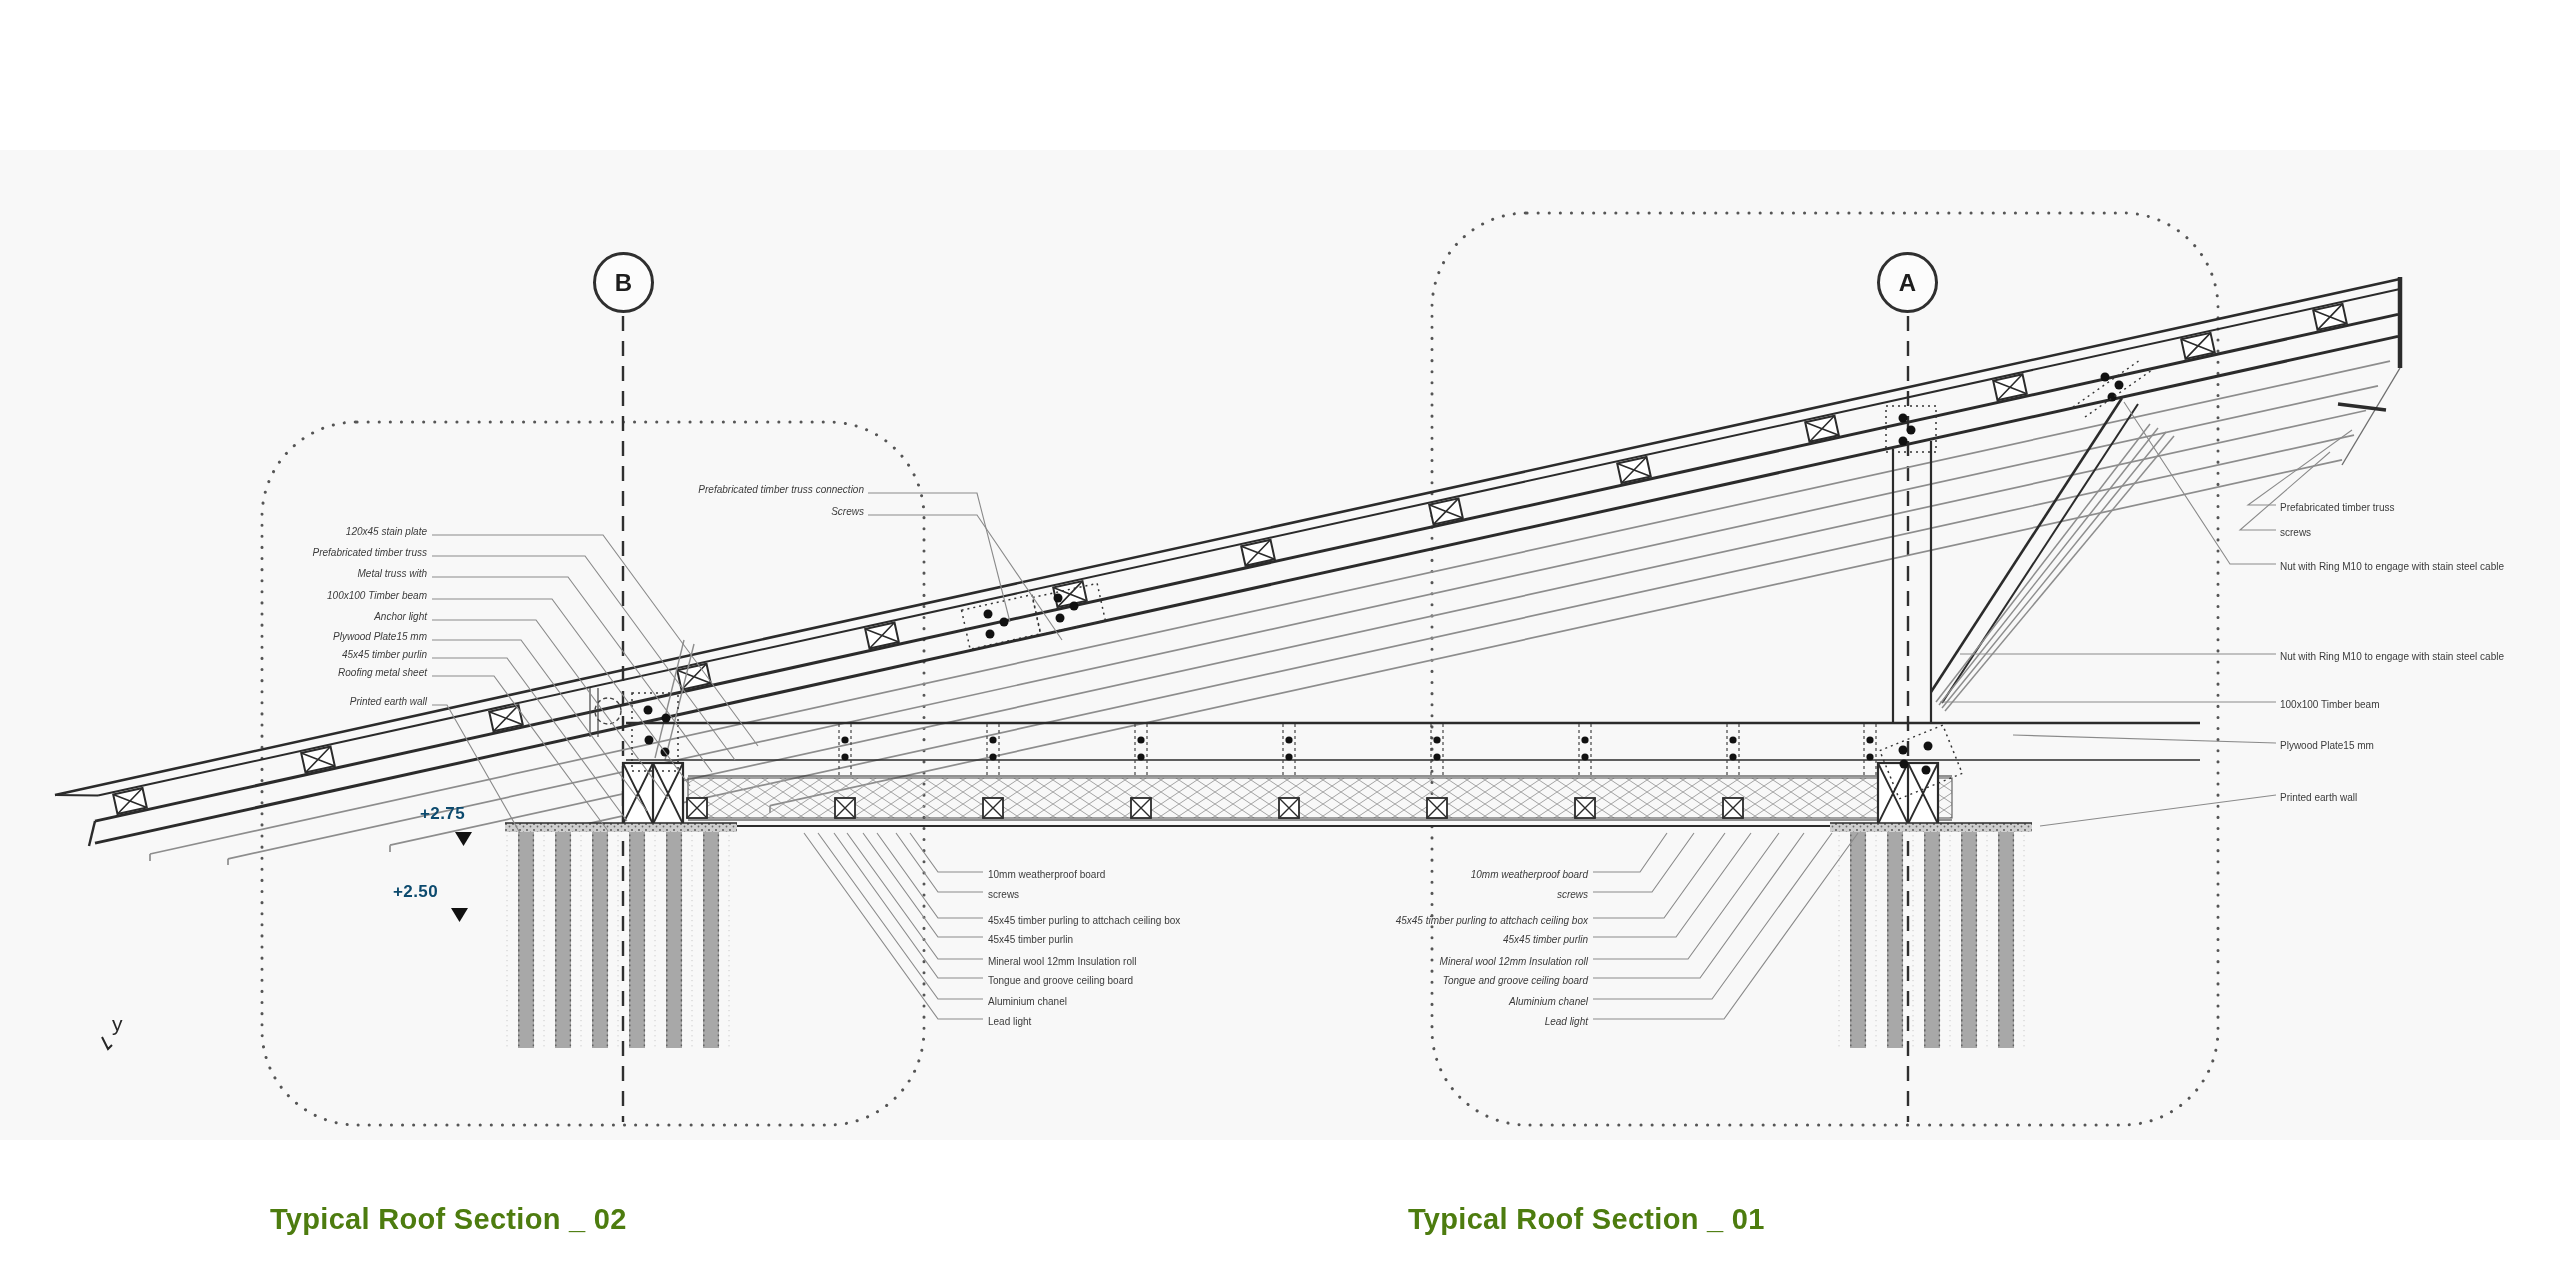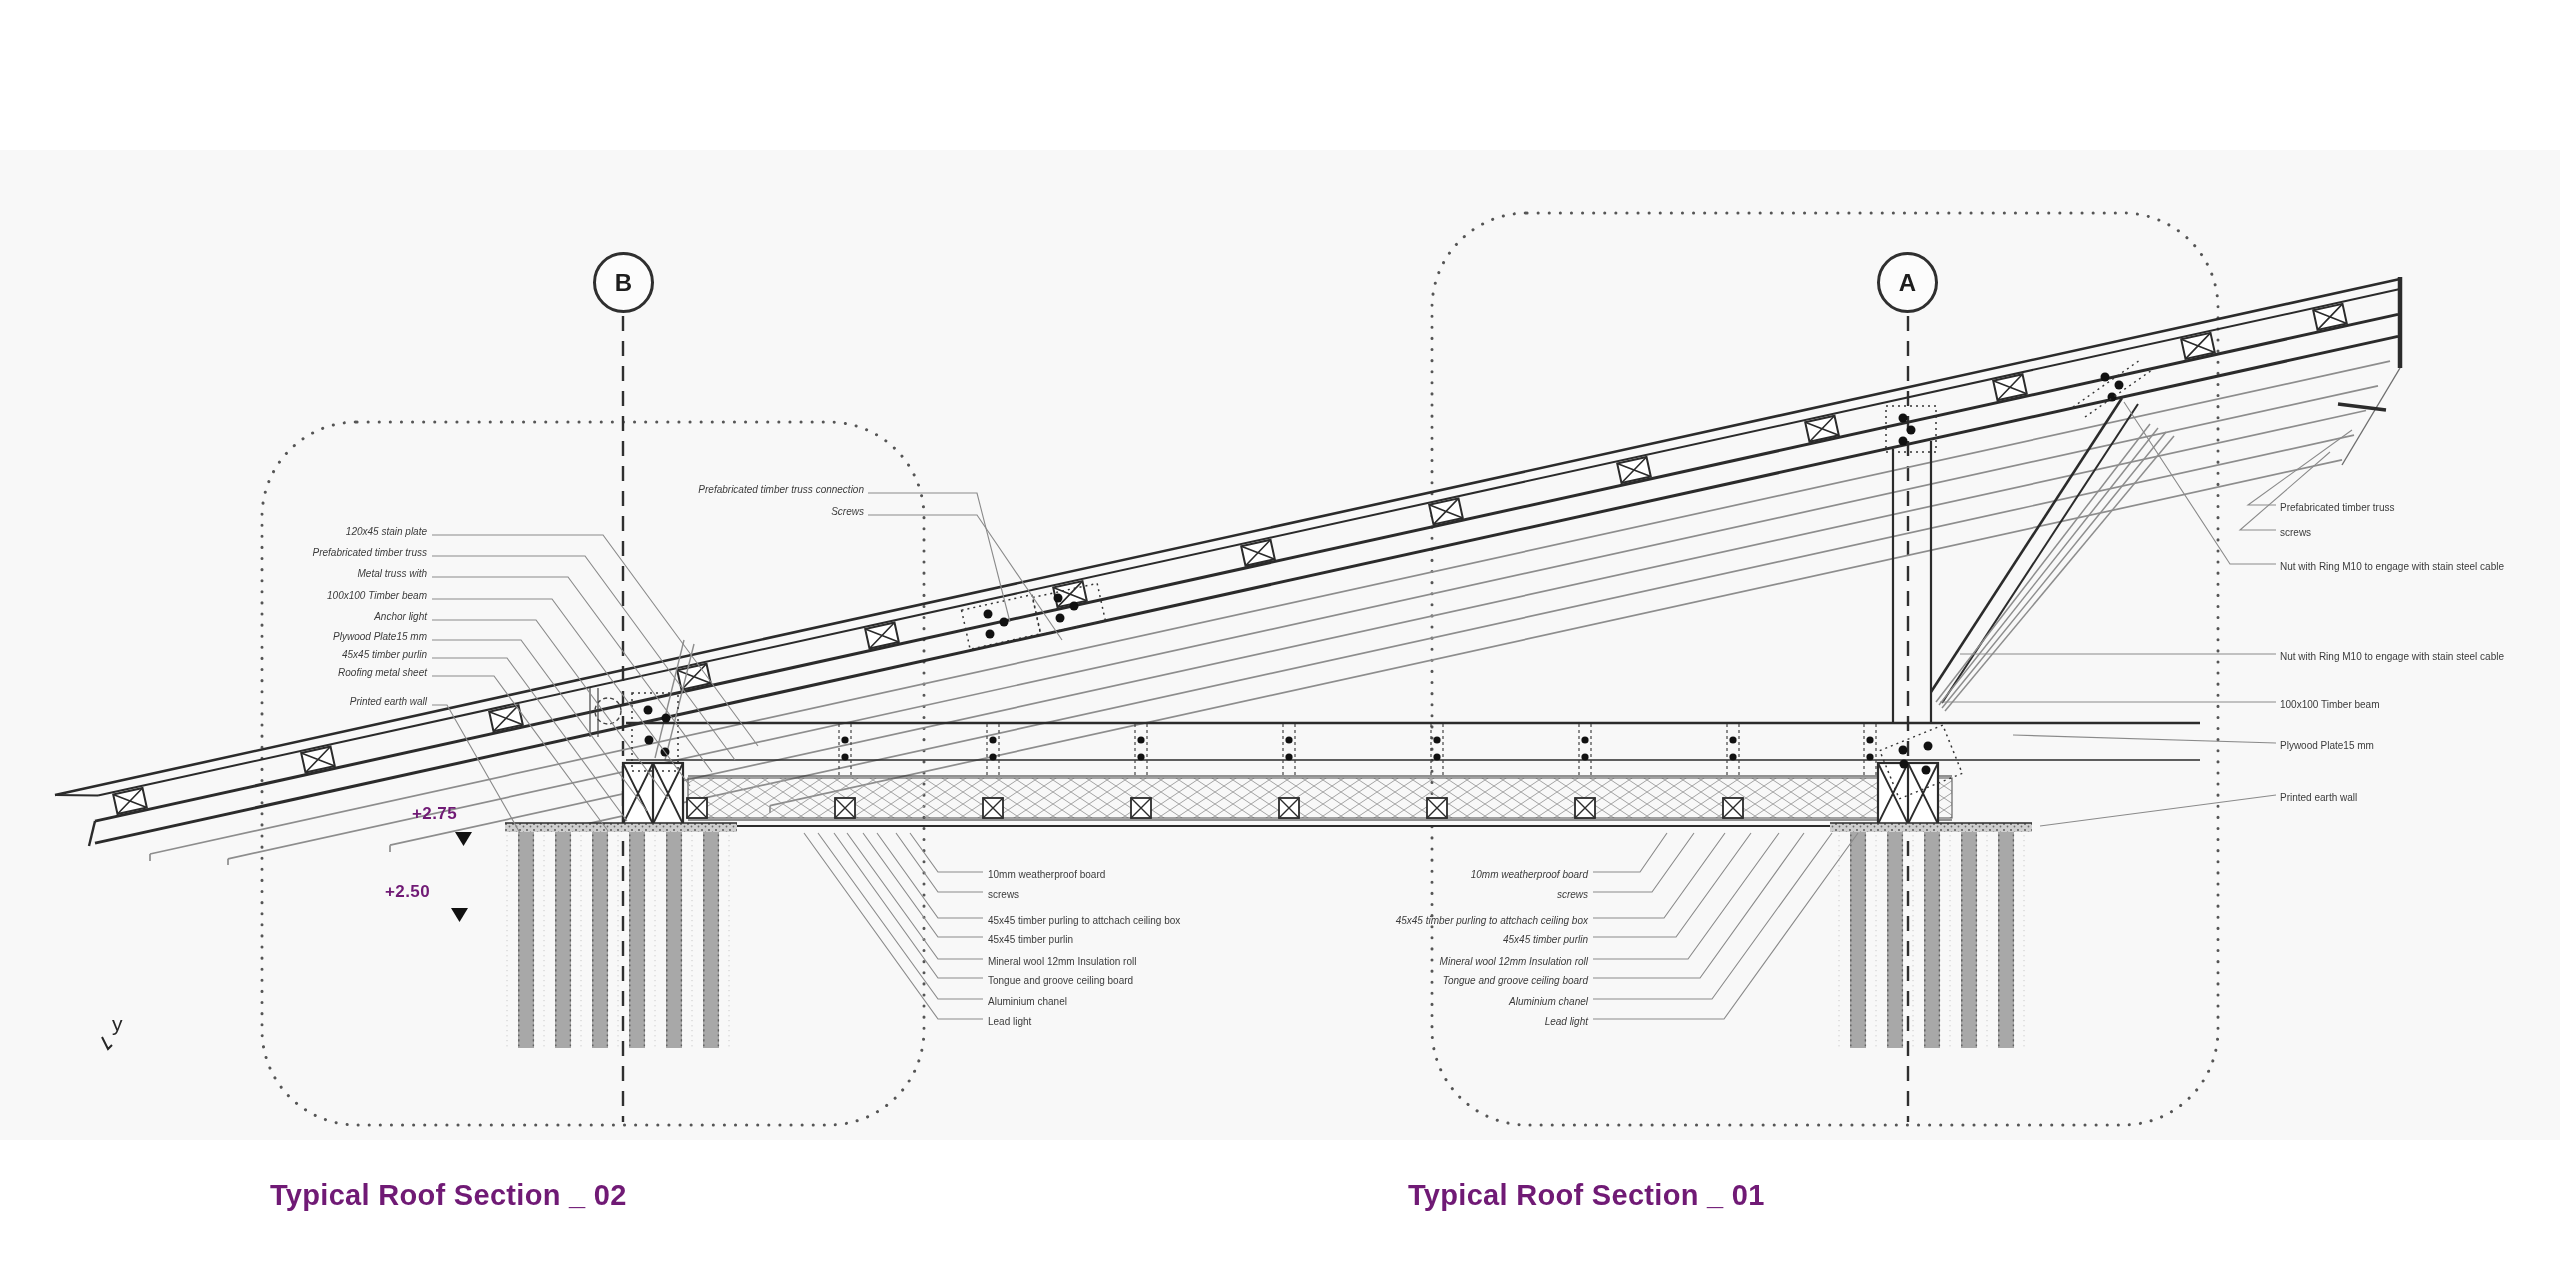--- a/index.html
+++ b/index.html
@@ -1,22 +1,22 @@
 <!DOCTYPE html>
 <html><head>
 <meta charset="utf-8">
 <style>
   html,body{margin:0;padding:0;background:#fff;}
   #stage{position:relative;width:2560px;height:1265px;background:#ffffff;overflow:hidden;
          font-family:"Liberation Sans",sans-serif;}
   #lineart{position:absolute;left:0;top:0;}
   .ann{position:absolute;font:10px/13px "Liberation Sans",sans-serif;color:#3b3b3b;white-space:nowrap;}
   .ar{text-align:right;font-style:italic;}
-  .title{position:absolute;font:600 29px/34px "Liberation Sans",sans-serif;color:#701a75;letter-spacing:.3px;}
-  .elev{position:absolute;font:700 17px/20px "Liberation Sans",sans-serif;color:#701a75;letter-spacing:.4px;}
+  .title{position:absolute;font:600 29px/34px "Liberation Sans",sans-serif;color:#4d7c0f;letter-spacing:.3px;margin-top:24px;}
+  .elev{position:absolute;font:700 17px/20px "Liberation Sans",sans-serif;color:#0c4a6e;letter-spacing:.4px;margin-left:8px;}
   .seccirc{position:absolute;width:55px;height:55px;border:3px solid #2f2f2f;border-radius:50%;
            display:flex;align-items:center;justify-content:center;
            font:600 24px "Liberation Sans",sans-serif;color:#1d1d1d;background:rgba(255,255,255,.6);}
   .axisy{position:absolute;font:500 21px "Liberation Sans",sans-serif;color:#262626;}
 </style>
 </head>
 <body>
 
 <div id="stage">
 

